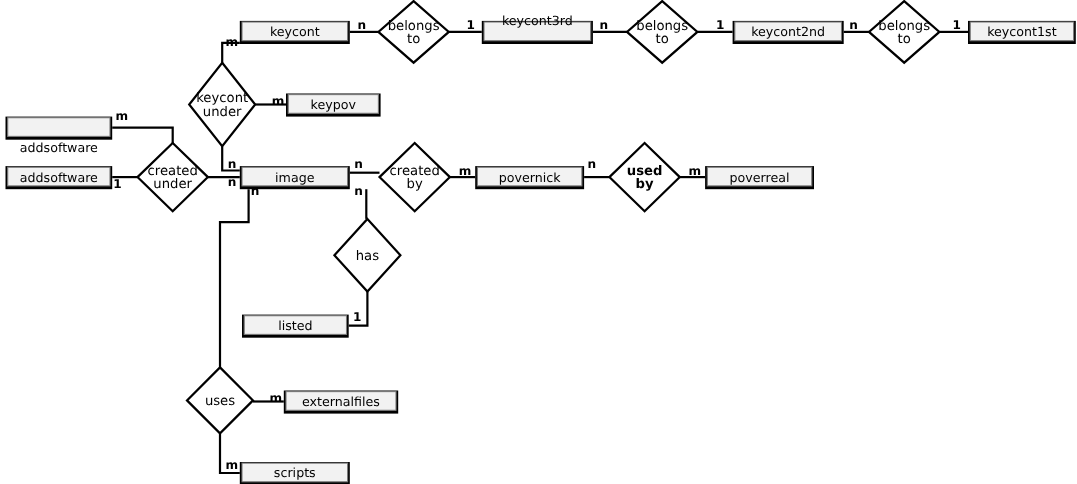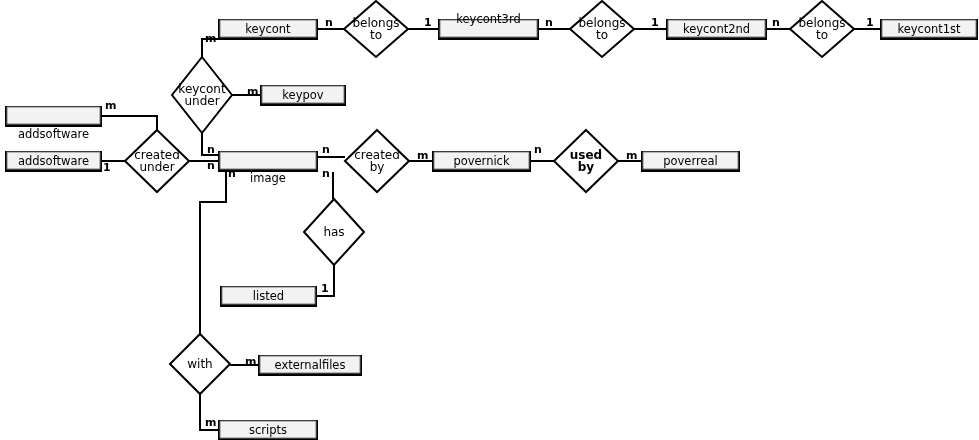--- a/index.html
+++ b/index.html
@@ -166,21 +166,21 @@
     </g>
   </svg>
 
   <div class="entity-label" style="left:218px; top:24px; width:100px;">keycont</div>
   <div class="entity-label" style="left:438px; top:14px; width:101px;">keycont3rd</div>
   <div class="entity-label" style="left:666px; top:24px; width:101px;">keycont2nd</div>
   <div class="entity-label" style="left:880px; top:24px; width:98px;">keycont1st</div>
   <div class="entity-label" style="left:260px; top:90px; width:86px;">keypov</div>
   <div class="entity-label" style="left:5px; top:111px; width:97px;margin-top:18px;">addsoftware</div>
   <div class="entity-label" style="left:5px; top:156px; width:97px;">addsoftware</div>
-  <div class="entity-label" style="left:218px; top:156px; width:100px;margin-top:17px;">image</div>
+  <div class="entity-label" style="left:218px; top:156px; width:100px;">image</div>
   <div class="entity-label" style="left:432px; top:156px; width:99px;">povernick</div>
   <div class="entity-label" style="left:641px; top:156px; width:99px;">poverreal</div>
   <div class="entity-label" style="left:220px; top:291px; width:97px;">listed</div>
   <div class="entity-label" style="left:258px; top:360px; width:104px;">externalfiles</div>
   <div class="entity-label" style="left:218px; top:425px; width:100px;">scripts</div>
 
   <div class="rel-label" style="left:344px; top:17px; width:64px;">
     <div>belongs</div>
     <div>to</div>
   </div>
@@ -205,21 +205,21 @@
     <div>by</div>
   </div>
   <div class="rel-label" style="left:554px; top:149px; width:64px;font-weight:bold;">
     <div>used</div>
     <div>by</div>
   </div>
   <div class="rel-label" style="left:304px; top:226px; width:60px;">
     <div>has</div>
   </div>
   <div class="rel-label" style="left:170px; top:358px; width:60px;">
-    <div>with</div>
+    <div>uses</div>
   </div>
 
   <div class="card-label" style="left:325px; top:17px;">n</div>
   <div class="card-label" style="left:424px; top:17px;">1</div>
   <div class="card-label" style="left:545px; top:17px;">n</div>
   <div class="card-label" style="left:651px; top:17px;">1</div>
   <div class="card-label" style="left:772px; top:17px;">n</div>
   <div class="card-label" style="left:866px; top:17px;">1</div>
   <div class="card-label" style="left:205px; top:33px;">m</div>
   <div class="card-label" style="left:247px; top:86px;">m</div>

